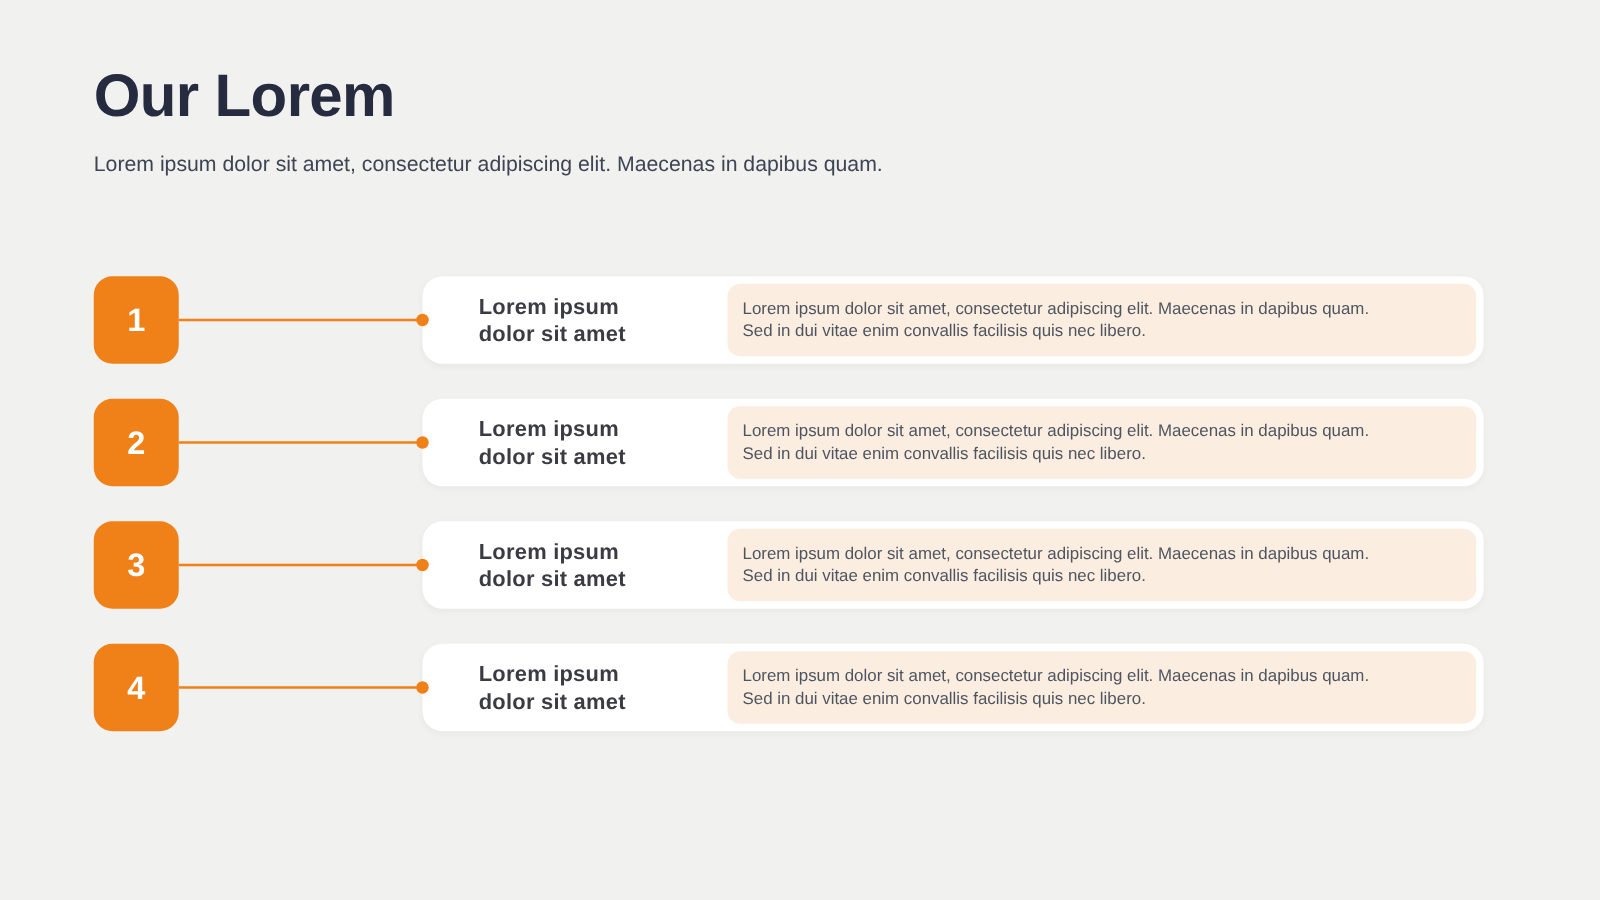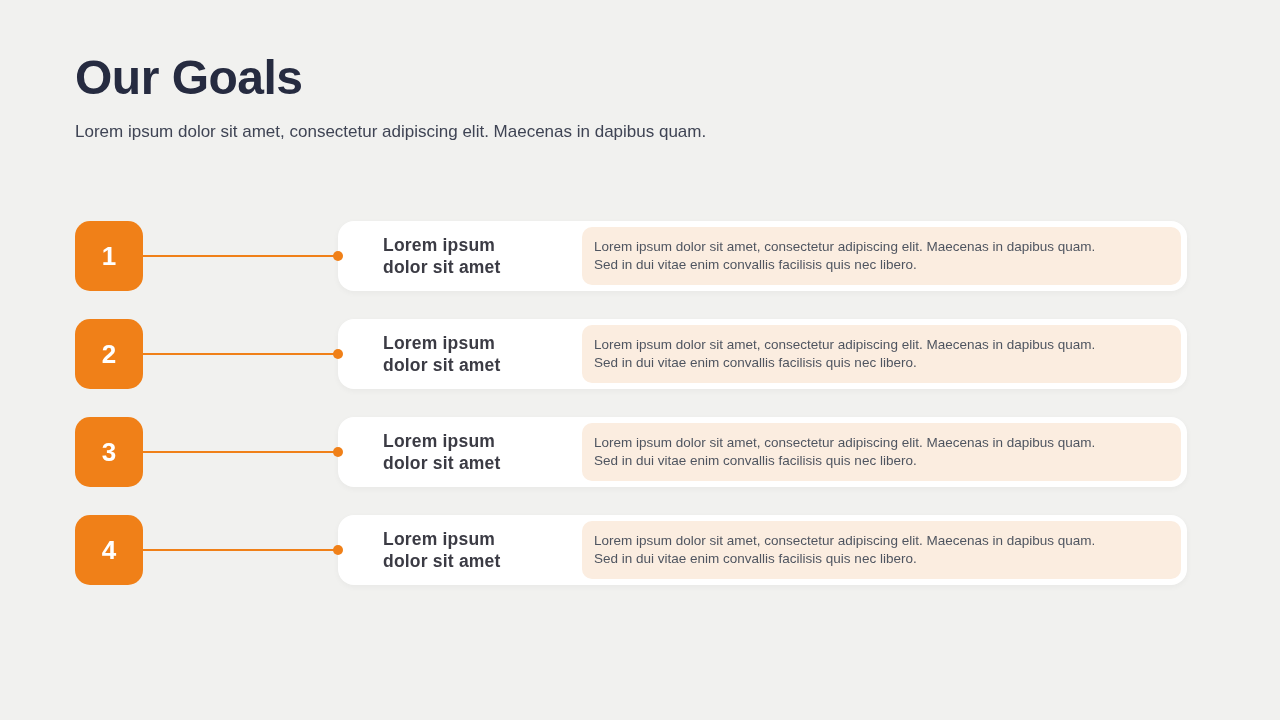--- a/index.html
+++ b/index.html
@@ -109,21 +109,21 @@
     color:#4F5560;
     line-height:1.33;
   }
 </style>
 </head>
 <body>
 
 <div class="slide">
 
   <div class="header">
-    <div class="title">Our Goals</div>
+    <div class="title">Our Lorem</div>
     <div class="subtitle">Lorem ipsum dolor sit amet, consectetur adipiscing elit. Maecenas in dapibus quam.</div>
   </div>
 
   <div class="rows">
 
     <div class="row">
       <div class="badge">1</div>
       <div class="connector">
         <div class="line"></div>
         <div class="dot"></div>

